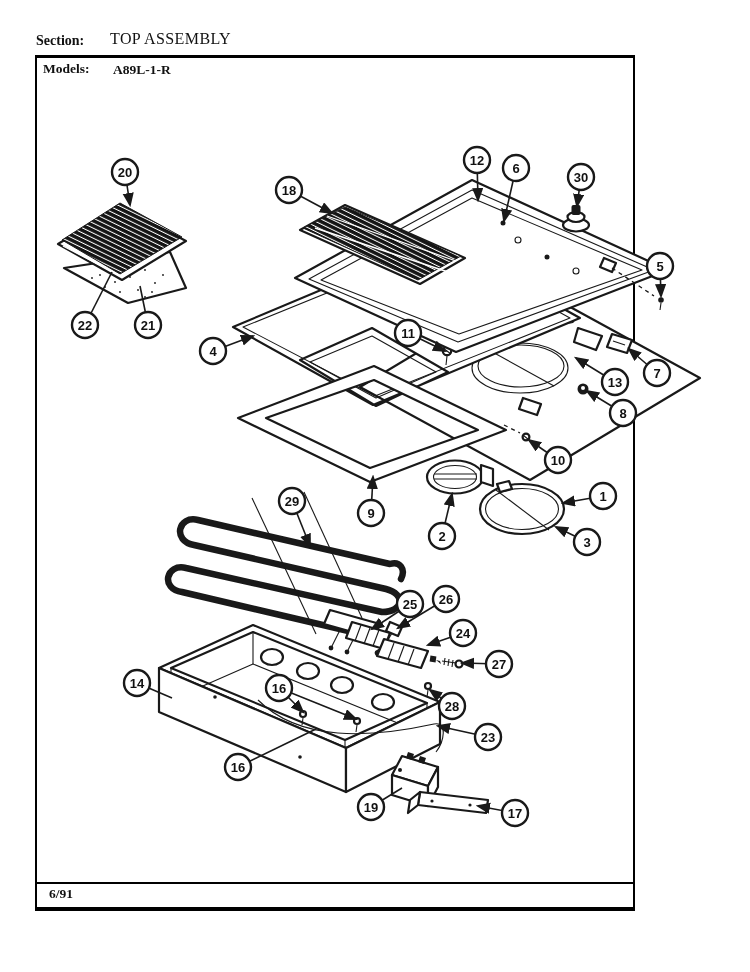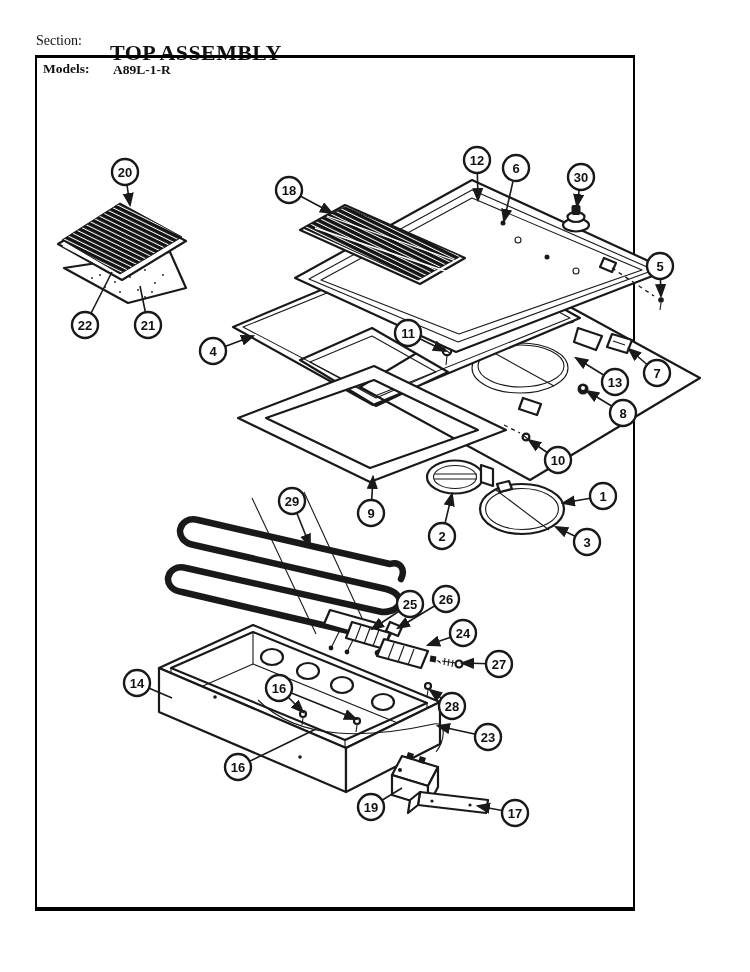--- a/index.html
+++ b/index.html
@@ -1,19 +1,19 @@
 <!DOCTYPE html>
 <html><head>
 <meta charset="utf-8">
 <style>
   html,body{margin:0;padding:0}
   body{width:750px;height:972px;background:#fff;position:relative;
        font-family:"Liberation Serif",serif;color:#111;overflow:hidden}
-  .hdr-label{position:absolute;left:36px;top:33px;font-weight:normal;font-size:14px}
-  .hdr-title{position:absolute;left:110px;top:40px;font-weight:bold;font-size:22px;letter-spacing:.4px}
+  .hdr-label{position:absolute;left:36px;top:33px;font-weight:bold;font-size:14px}
+  .hdr-title{position:absolute;left:110px;top:30px;font-weight:normal;font-size:16px;letter-spacing:.4px}
   .main-box{position:absolute;left:35px;top:55px;width:600px;height:856px;
             border:solid #000;border-width:3px 2px 4px 2px;box-sizing:border-box}
   .models-label{position:absolute;left:6px;top:3px;font-weight:bold;font-size:13.5px}
   .models-value{position:absolute;left:76px;top:4px;font-weight:bold;font-size:13.5px}
   .footer-strip{position:absolute;left:0;right:0;bottom:0;height:23px;border-top:2px solid #000}
   .footer-date{position:absolute;left:12px;top:2px;font-weight:bold;font-size:13.5px}
   svg#diagram-svg{position:absolute;left:0;top:0;width:671px;height:826px}
   .ln{fill:#fff;stroke:#191919;stroke-width:2.2;stroke-linejoin:round}
   .th{fill:none;stroke:#191919;stroke-width:1.1;stroke-linejoin:round}
   .leader{stroke:#191919;stroke-width:1.6;fill:none}
@@ -380,13 +380,16 @@
           <text x="371" y="811.5" class="callout-num">19</text>
         </g>
         <g>
           <line x1="515" y1="813" x2="478" y2="806" class="leader" marker-end="url(#ah)"></line>
           <circle cx="515" cy="813" r="13" class="co"></circle>
           <text x="515" y="817.5" class="callout-num">17</text>
         </g>
       </g>
   </svg>
 
+  <div class="footer-strip">
+    <div class="footer-date">6/91</div>
+  </div>
 </div>
 
 </body></html>

